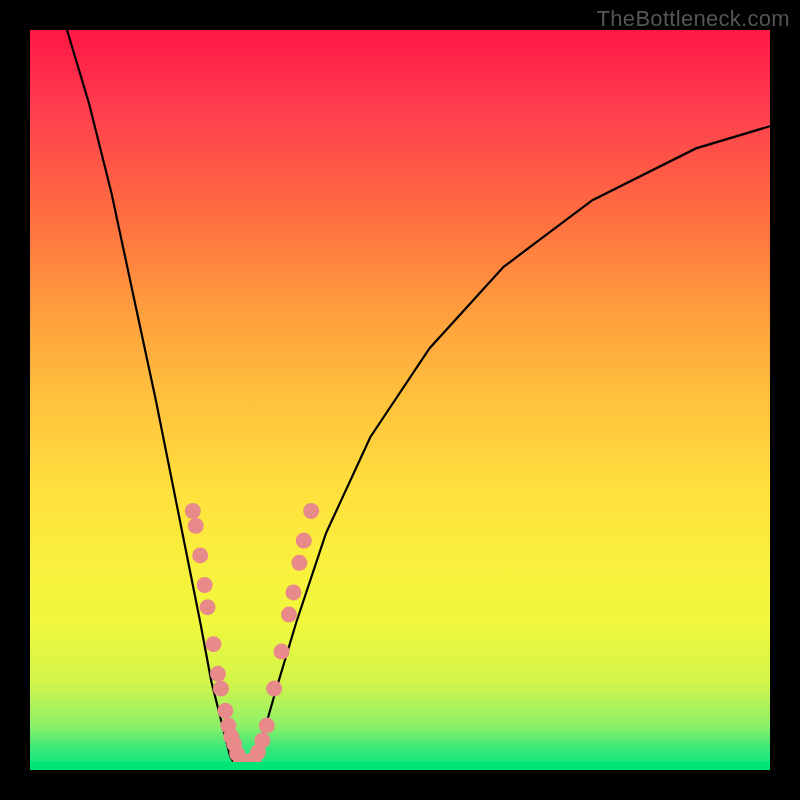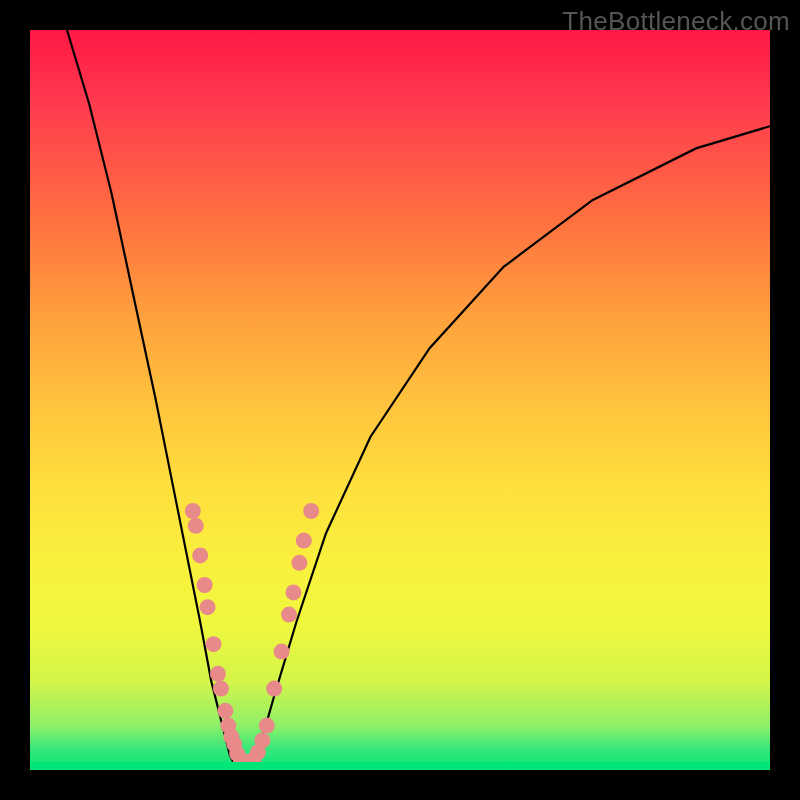--- a/index.html
+++ b/index.html
@@ -30,21 +30,21 @@
       #8ef068 94%,
       #3be87a 97%,
       #00e676 100%
     );
   }
   .watermark {
     position: absolute;
     top: 6px;
     right: 10px;
     color: #555;
-    font-size: 26px;
+    font-size: 22px;
     font-weight: 500;
     letter-spacing: 0.3px;
     z-index: 10;
   }
   svg.curves {
     position: absolute;
     left: 0; top: 0;
     width: 100%;
     height: 100%;
   }

